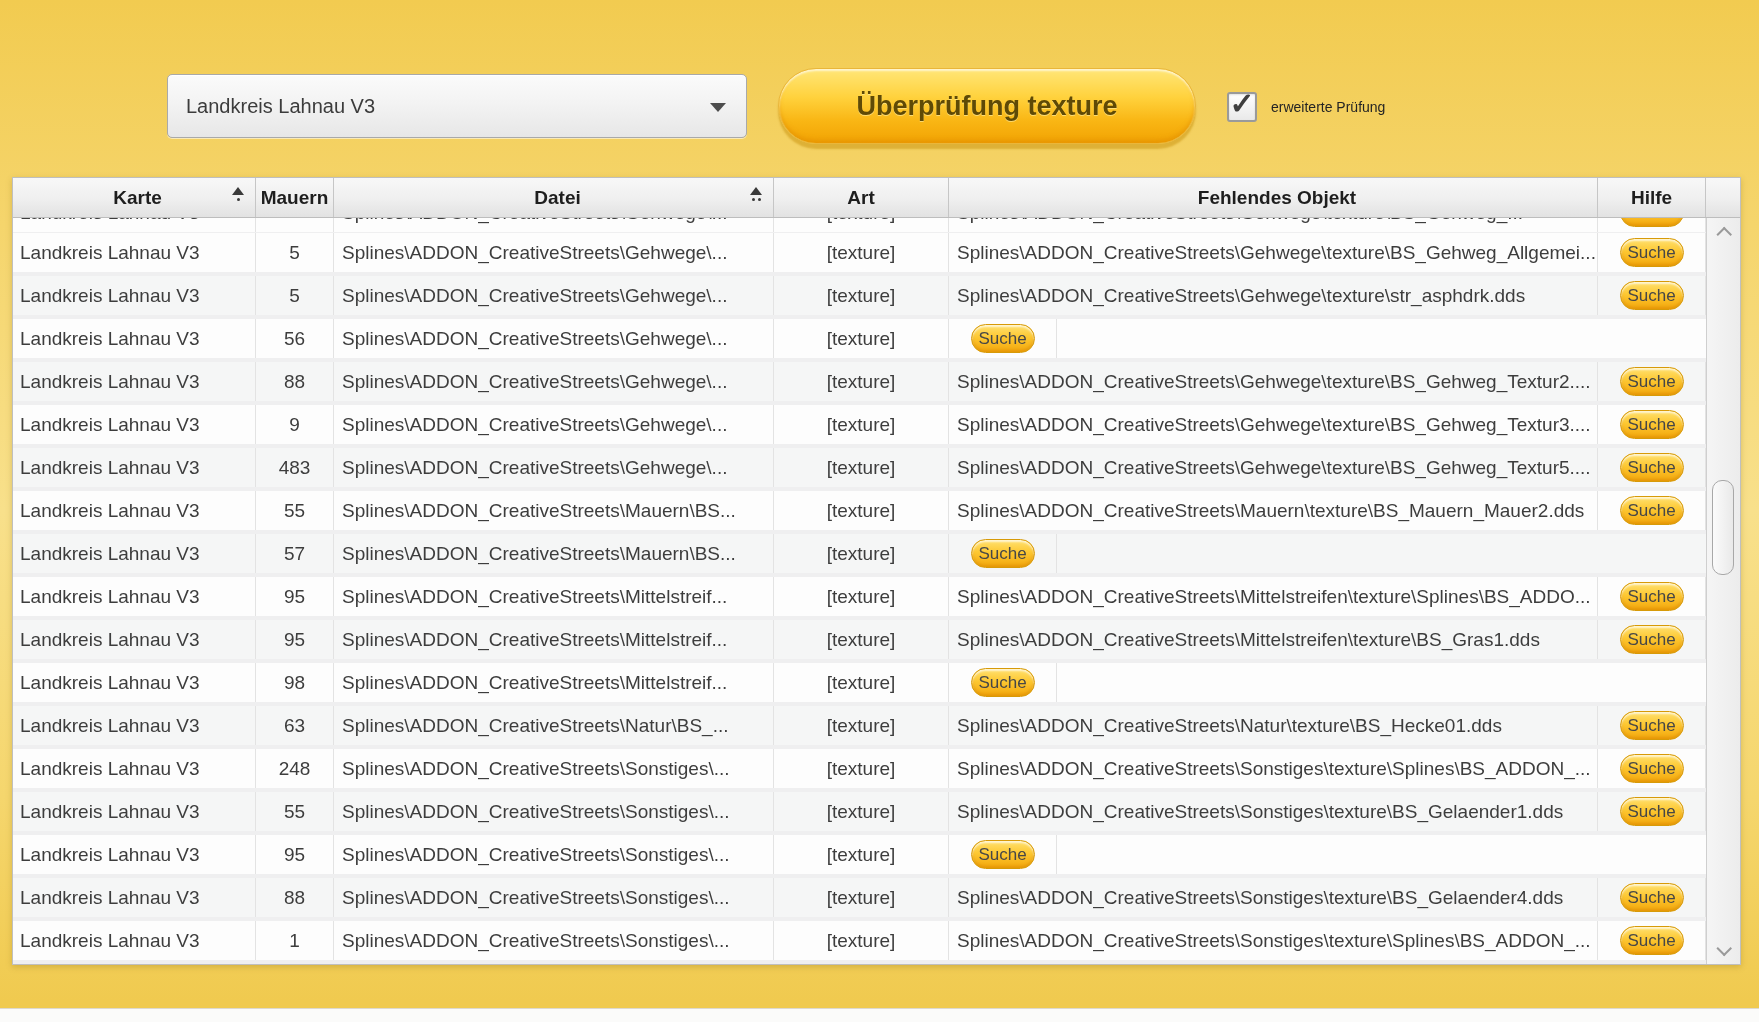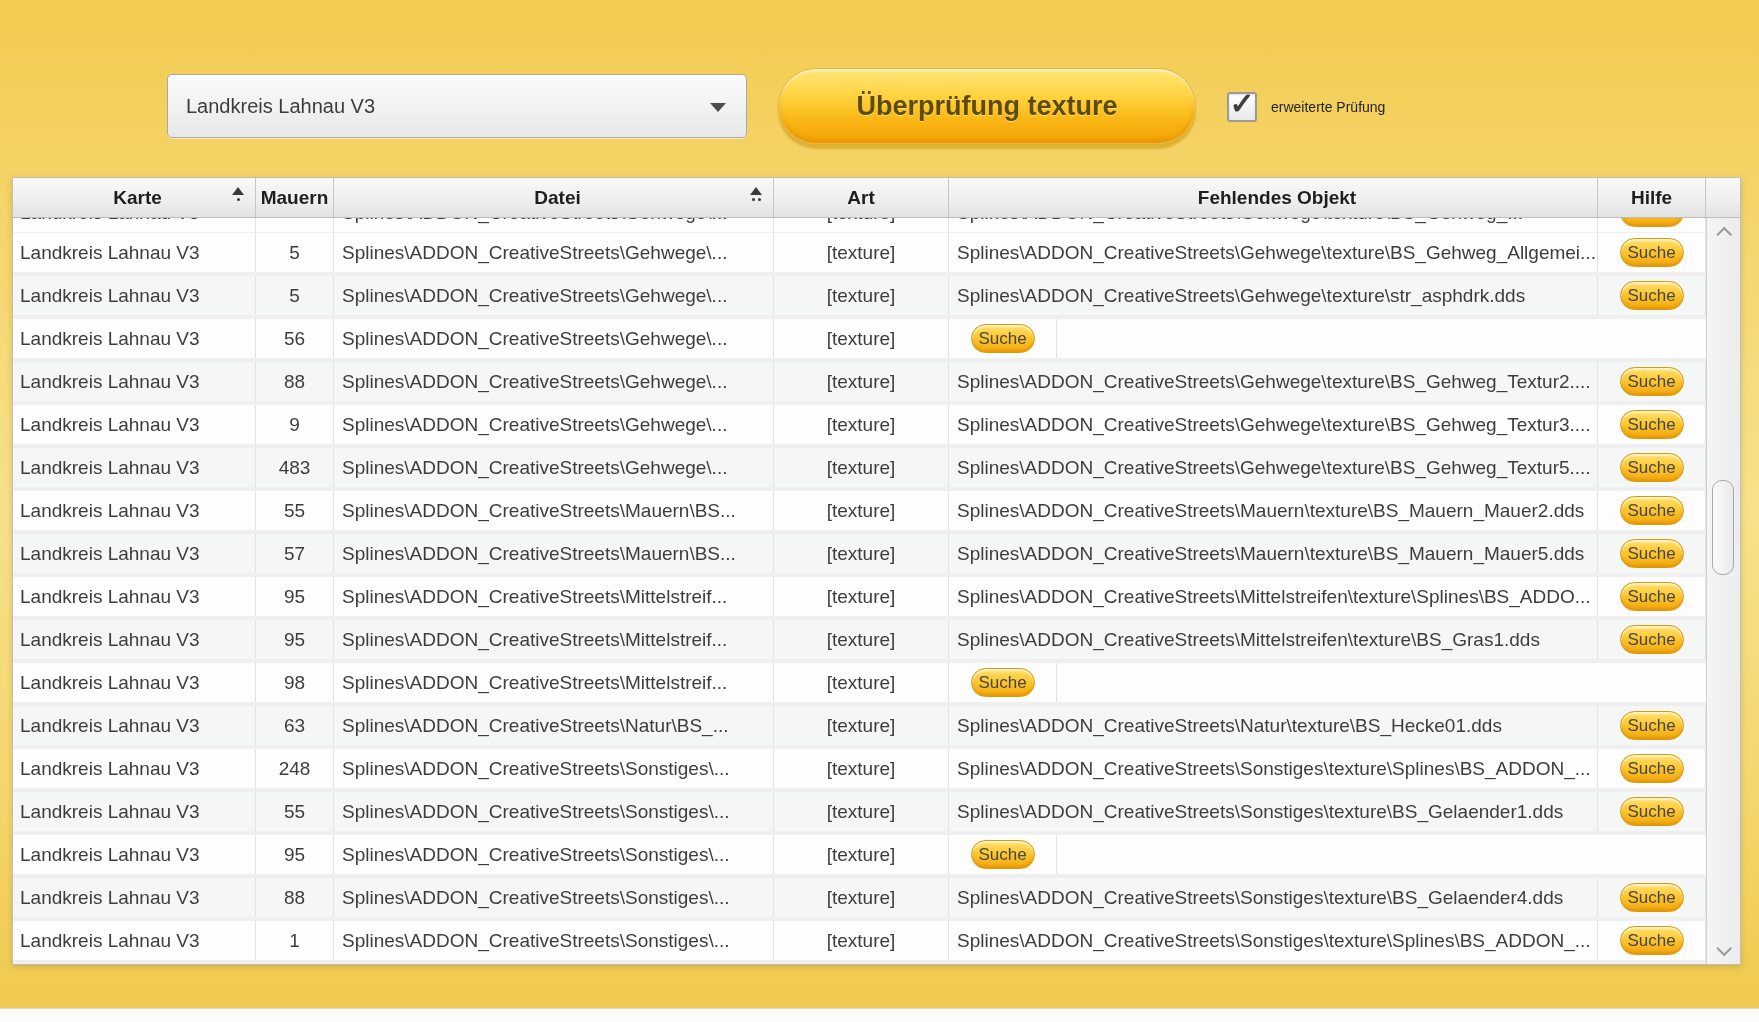--- a/index.html
+++ b/index.html
@@ -243,21 +243,20 @@
           <div class="td c4">Splines\ADDON_CreativeStreets\Mauern\texture\BS_Mauern_Mauer2.dds</div>
           <div class="td c5" style="justify-content: center;">
             <span class="suche">Suche</span>
           </div>
         </div>
         <div class="tr alt">
           <div class="td c0">Landkreis Lahnau V3</div>
           <div class="td c1">57</div>
           <div class="td c2">Splines\ADDON_CreativeStreets\Mauern\BS...</div>
           <div class="td c3">[texture]</div>
-          <div class="td c4">Splines\ADDON_CreativeStreets\Mauern\texture\BS_Mauern_Mauer5.dds</div>
           <div class="td c5" style="justify-content: center;">
             <span class="suche">Suche</span>
           </div>
         </div>
         <div class="tr">
           <div class="td c0">Landkreis Lahnau V3</div>
           <div class="td c1">95</div>
           <div class="td c2">Splines\ADDON_CreativeStreets\Mittelstreif...</div>
           <div class="td c3">[texture]</div>
           <div class="td c4">Splines\ADDON_CreativeStreets\Mittelstreifen\texture\Splines\BS_ADDO...</div>

